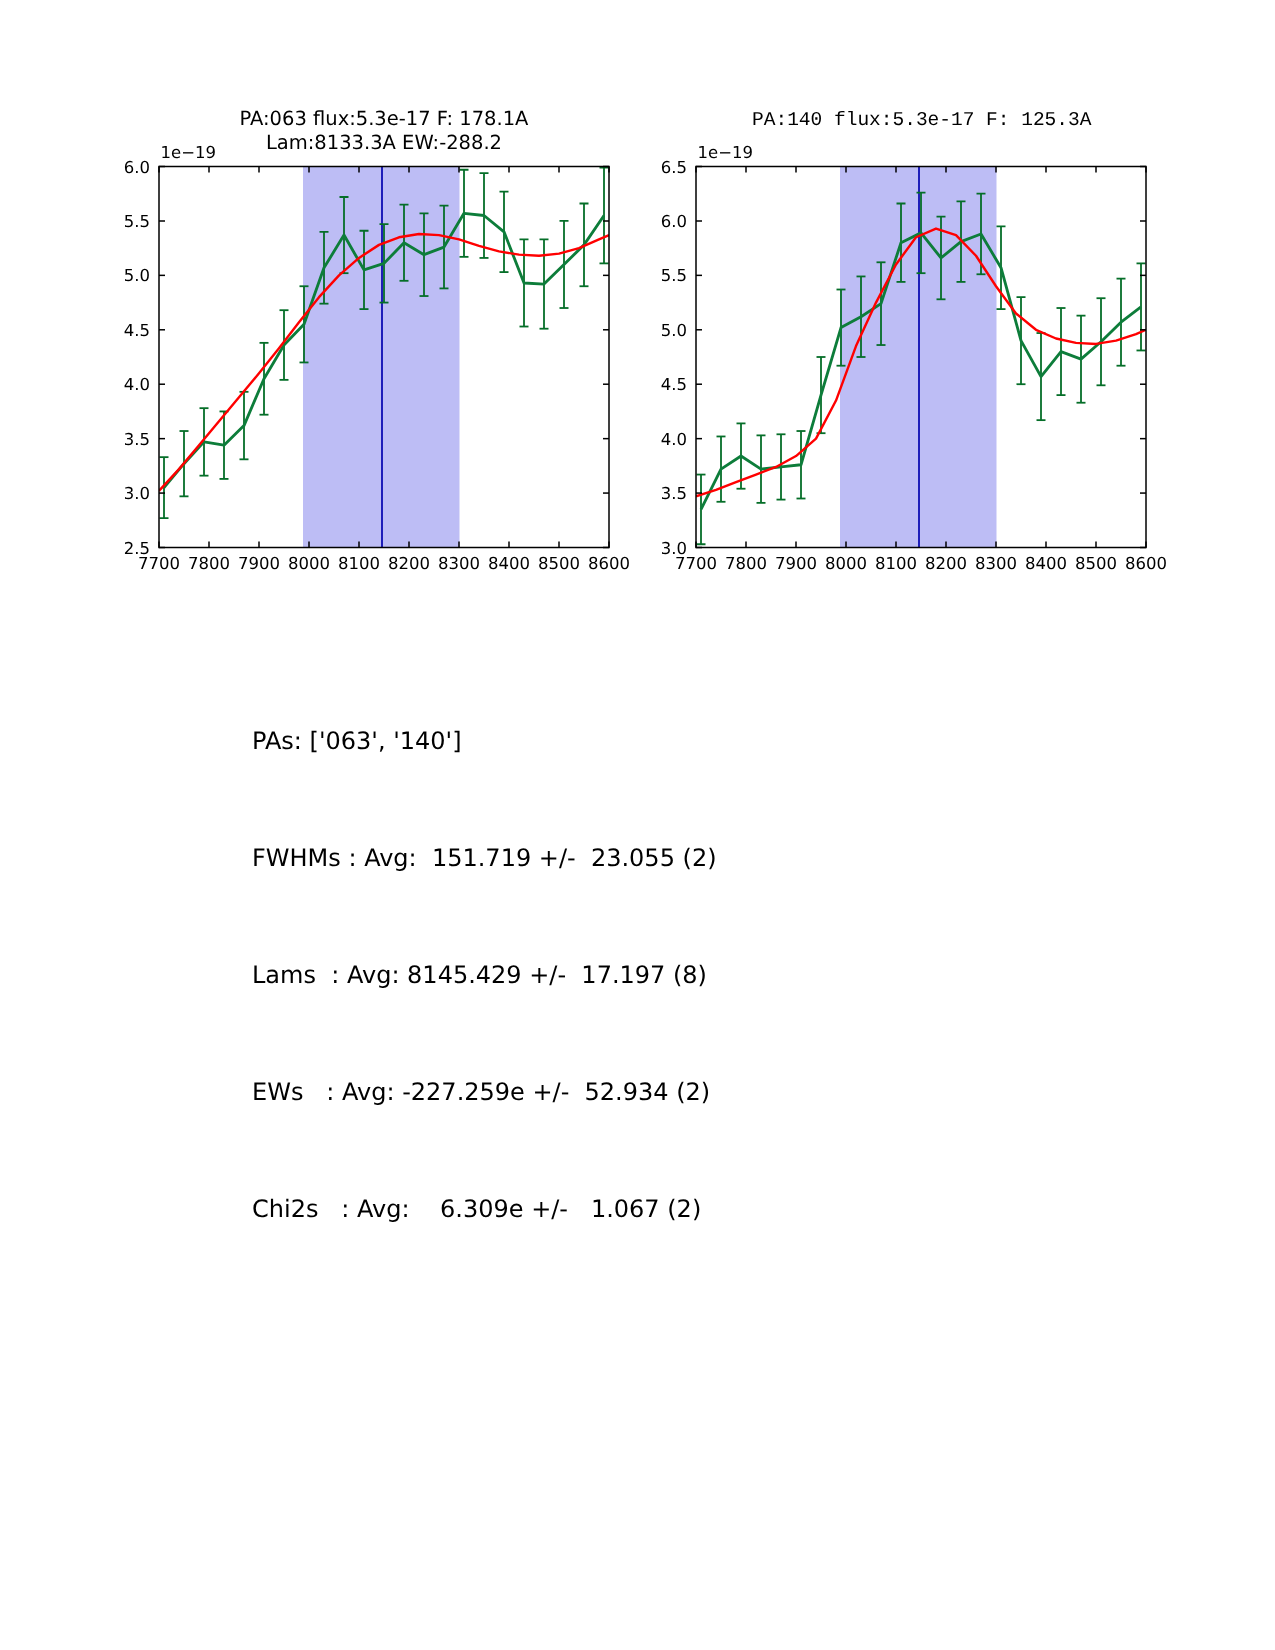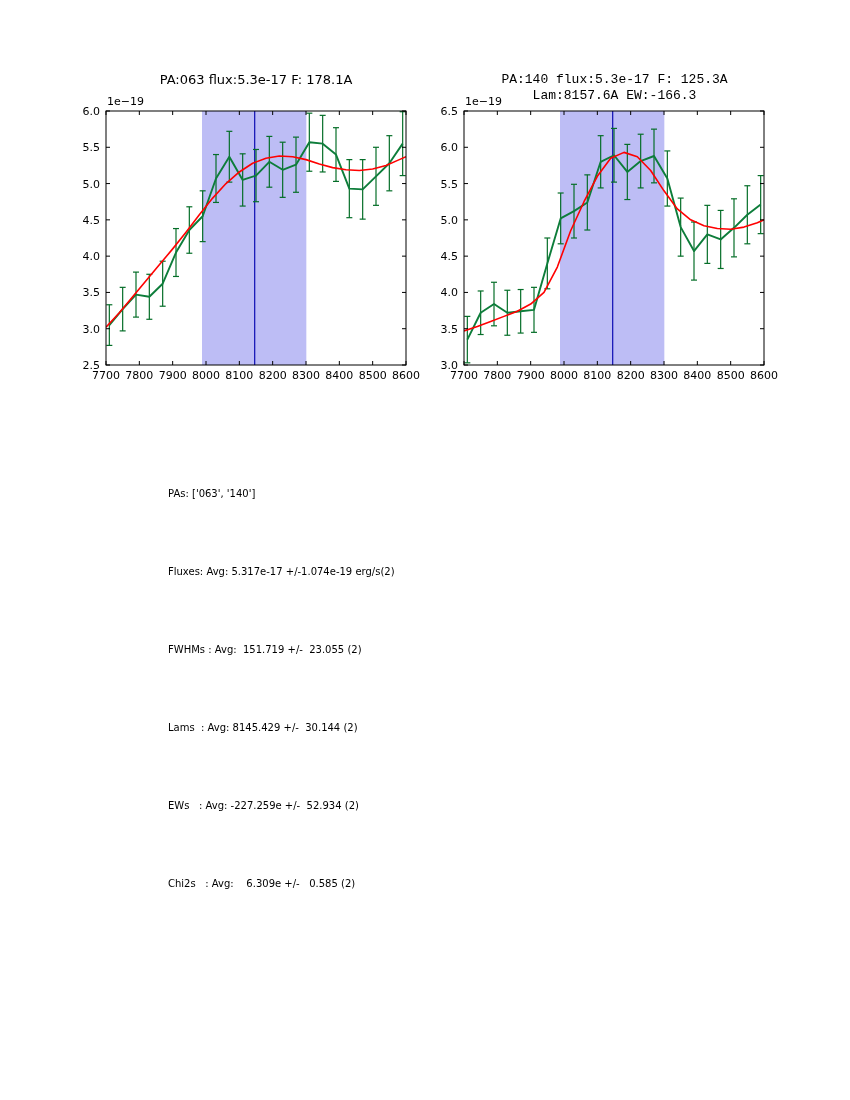--- a/index.html
+++ b/index.html
@@ -1,34 +1,34 @@
 <!DOCTYPE html>
 <html><head>
 <meta charset="utf-8">
 <style>
   html,body{margin:0;padding:0;background:#fff;}
   #page{position:relative;width:850px;height:1100px;background:#ffffff;overflow:hidden;
         font-family:"DejaVu Sans",sans-serif;color:#000;padding-left:20px;}
   .plot-title{position:absolute;text-align:center;font-size:13px;line-height:16px;color:#000;}
   .plot-svg{position:absolute;}
   svg text{font-family:"DejaVu Sans",sans-serif;}
-  .stats{position:absolute;left:168px;top:429px;font-size:10px;line-height:26px;white-space:pre;}
+  .stats{position:absolute;left:168px;top:429px;font-size:16px;line-height:26px;white-space:pre;}
 </style>
 </head>
 <body>
 
 <div id="page">
 
   <div class="plot-title" style="left:106px;top:72px;width:300px;">
     <div>PA:063 flux:5.3e-17 F: 178.1A</div>
+    <div>Lam:8133.3A EW:-288.2</div>
   </div>
 
   <div class="plot-title" style="left:464px;top:72px;width:301px;font-family:Liberation Mono, monospace;">
     <div>PA:140 flux:5.3e-17 F: 125.3A</div>
-    <div>Lam:8157.6A EW:-166.3</div>
   </div>
 
   <svg id="svg0" class="plot-svg" style="left:50px;top:91px;" width="380" height="302">
       <defs>
         <clipPath id="clip0">
           <rect x="56" y="20" width="300" height="254"></rect>
         </clipPath>
       </defs>
       <rect x="152" y="20" width="104.33333333333337" height="254" fill="#bdbdf5"></rect>
       <line x1="204.66666666666669" x2="204.66666666666669" y1="20" y2="274" stroke="#1a1ab8" stroke-width="1.3"></line>
@@ -313,20 +313,19 @@
         <text x="50" y="132.85714285714286">5.0</text>
         <text x="50" y="96.57142857142856">5.5</text>
         <text x="50" y="60.285714285714306">6.0</text>
         <text x="50" y="24">6.5</text>
       </g>
       <text x="57" y="14" font-size="11px" fill="#000">1e−19</text>
     </svg>
 
   <div class="stats">
     <div>PAs: ['063', '140']</div>
-    <div>Fluxes: Avg: 5.317e-17 +/-1.074e-19 erg/s(2)</div>
     <div>FWHMs : Avg:  151.719 +/-  23.055 (2)</div>
-    <div>Lams  : Avg: 8145.429 +/-  30.144 (2)</div>
+    <div>Lams  : Avg: 8145.429 +/-  17.197 (8)</div>
     <div>EWs   : Avg: -227.259e +/-  52.934 (2)</div>
-    <div>Chi2s   : Avg:    6.309e +/-   0.585 (2)</div>
+    <div>Chi2s   : Avg:    6.309e +/-   1.067 (2)</div>
   </div>
 
 </div>
 
 </body></html>

